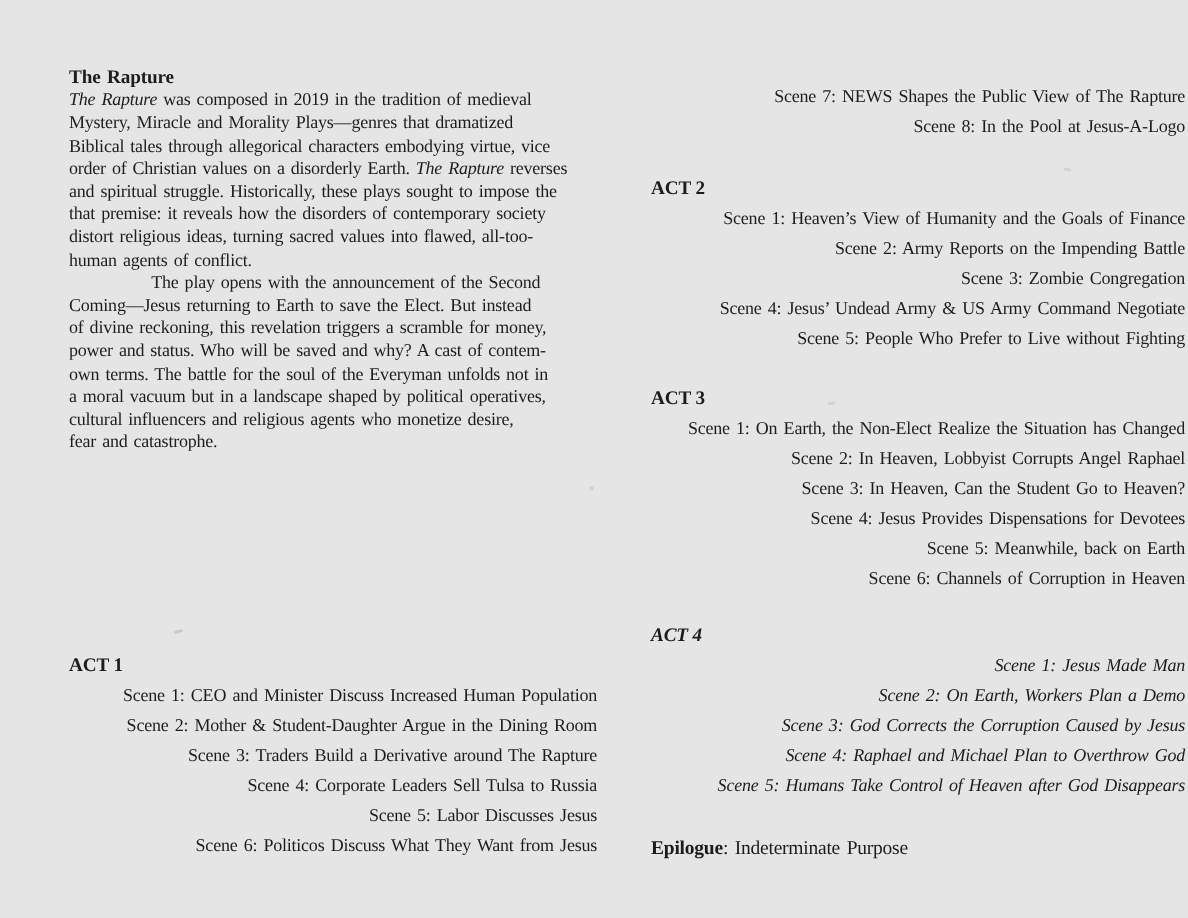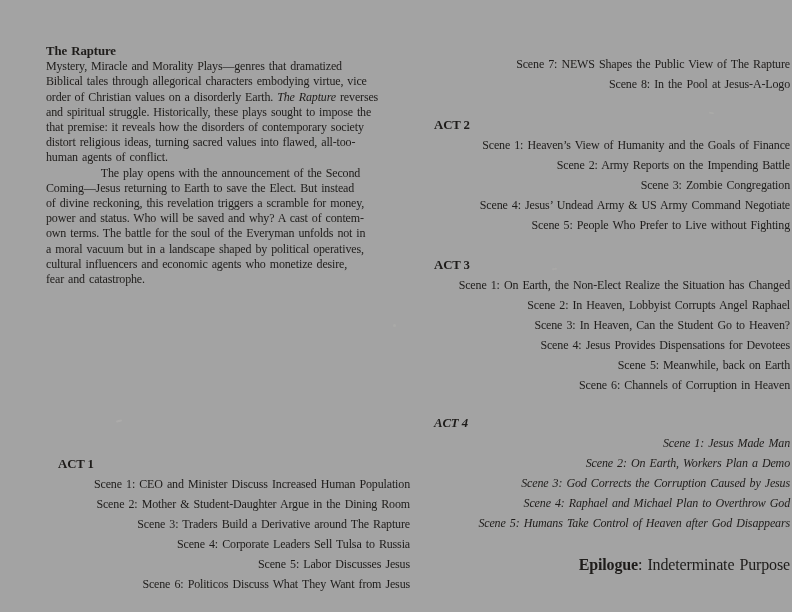--- a/index.html
+++ b/index.html
@@ -1,19 +1,19 @@
 <!DOCTYPE html>
 <html><head>
 <meta charset="utf-8">
 <style>
   html, body { margin:0; padding:0; background:#ffffff; }
   .page {
     position:relative;
     width:792px; height:612px;
-    background:#a3a3a3;
+    background:#e5e5e5;
     font-family:"Liberation Serif", serif;
     color:#1e1c1a;
     overflow:hidden;
   }
   .tline { white-space:nowrap; }
   .italic { font-style:italic; }
 
   
   .intro {
     position:absolute; left:46px; top:44px; width:352px;
@@ -29,64 +29,65 @@
   
   .act-heading {
     font-weight:bold; font-size:12.8px; line-height:20px;
     white-space:nowrap; letter-spacing:-0.1px;
   }
   .scene-line {
     font-size:12px; line-height:20px; white-space:nowrap;
     letter-spacing:-0.15px; word-spacing:1.3px;text-align:right;
   }
 
-  .act1-block { position:absolute; left:58px; top:433px; width:352px;margin-top:21px; }
+  .act1-block { position:absolute; left:46px; top:433px; width:352px; }
 
   .right-col { position:absolute; left:434px; top:54px; width:356px; }
   .block-act2 { margin-top:21px; }
   .block-act3 { margin-top:20px; }
   .block-act4 { margin-top:18px;font-style:italic; }
   .epilogue-line {
     margin-top:22px;
-    font-size:16px; line-height:20px; white-space:nowrap;
-    letter-spacing:-0.15px; word-spacing:1.3px;text-align:right;
+    font-size:13px; line-height:20px; white-space:nowrap;
+    letter-spacing:-0.15px; word-spacing:1.3px;
   }
   .epilogue-label { font-weight:bold; }
 
   
   .speck { position:absolute; background:#b5b3b0; border-radius:2px; }
   .speck-1 { left:116px; top:420px; width:6px; height:2px; opacity:.55; transform:rotate(-15deg); }
   .speck-2 { left:393px; top:324px; width:3px; height:3px; opacity:.4; border-radius:50%; }
   .speck-3 { left:709px; top:112px; width:5px; height:2px; opacity:.4; transform:rotate(10deg); }
   .speck-4 { left:552px; top:268px; width:5px; height:2px; opacity:.35; transform:rotate(-8deg); }
 </style>
 </head>
 <body>
 
 <div class="page">
 
   <div class="intro">
     <div class="doc-title">The Rapture</div>
     <div class="para1">
+        <div class="tline"><span class="italic">The Rapture</span><span> was composed in 2019 in the tradition of medieval</span></div>
         <div class="tline"><span>Mystery, Miracle and Morality Plays—genres that dramatized</span></div>
         <div class="tline"><span>Biblical tales through allegorical characters embodying virtue, vice</span></div>
         <div class="tline"><span>order of Christian values on a disorderly Earth. </span><span class="italic">The Rapture</span><span> reverses</span></div>
         <div class="tline"><span>and spiritual struggle. Historically, these plays sought to impose the</span></div>
         <div class="tline"><span>that premise: it reveals how the disorders of contemporary society</span></div>
         <div class="tline"><span>distort religious ideas, turning sacred values into flawed, all-too-</span></div>
         <div class="tline"><span>human agents of conflict.</span></div>
       </div>
     <div class="para2">
         <div class="tline"><span>The play opens with the announcement of the Second</span></div>
         <div class="tline"><span>Coming—Jesus returning to Earth to save the Elect. But instead</span></div>
         <div class="tline"><span>of divine reckoning, this revelation triggers a scramble for money,</span></div>
         <div class="tline"><span>power and status. Who will be saved and why? A cast of contem-</span></div>
         <div class="tline"><span>own terms. The battle for the soul of the Everyman unfolds not in</span></div>
         <div class="tline"><span>a moral vacuum but in a landscape shaped by political operatives,</span></div>
-        <div class="tline"><span>cultural influencers and economic agents who monetize desire,</span></div>
+        <div class="tline"><span>cultural influencers and religious agents who monetize desire,</span></div>
         <div class="tline"><span>fear and catastrophe.</span></div>
       </div>
   </div>
 
   <div class="act1-block">
     <div class="act-heading">ACT 1</div>
     <div>
         <div class="scene-line">Scene 1: CEO and Minister Discuss Increased Human Population</div>
         <div class="scene-line">Scene 2: Mother &amp; Student-Daughter Argue in the Dining Room</div>
         <div class="scene-line">Scene 3: Traders Build a Derivative around The Rapture</div>

